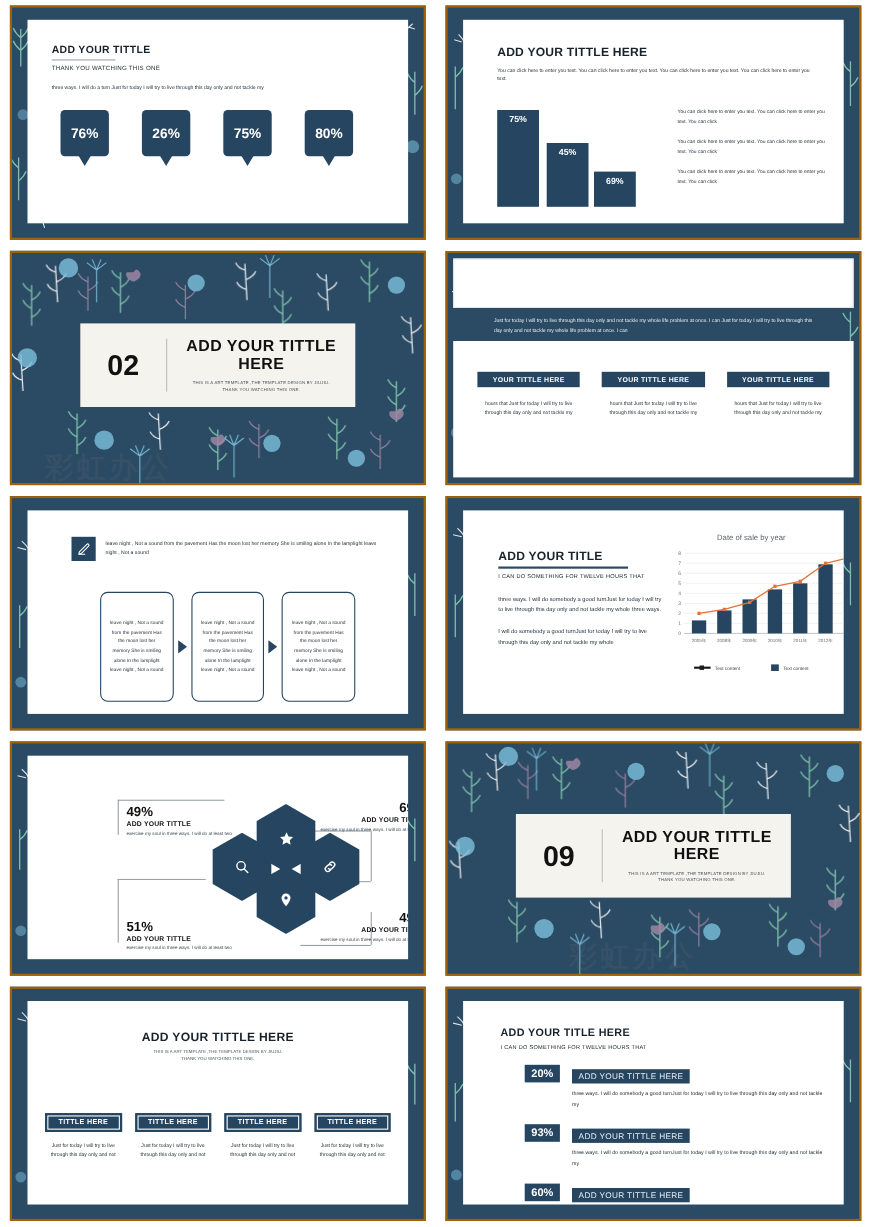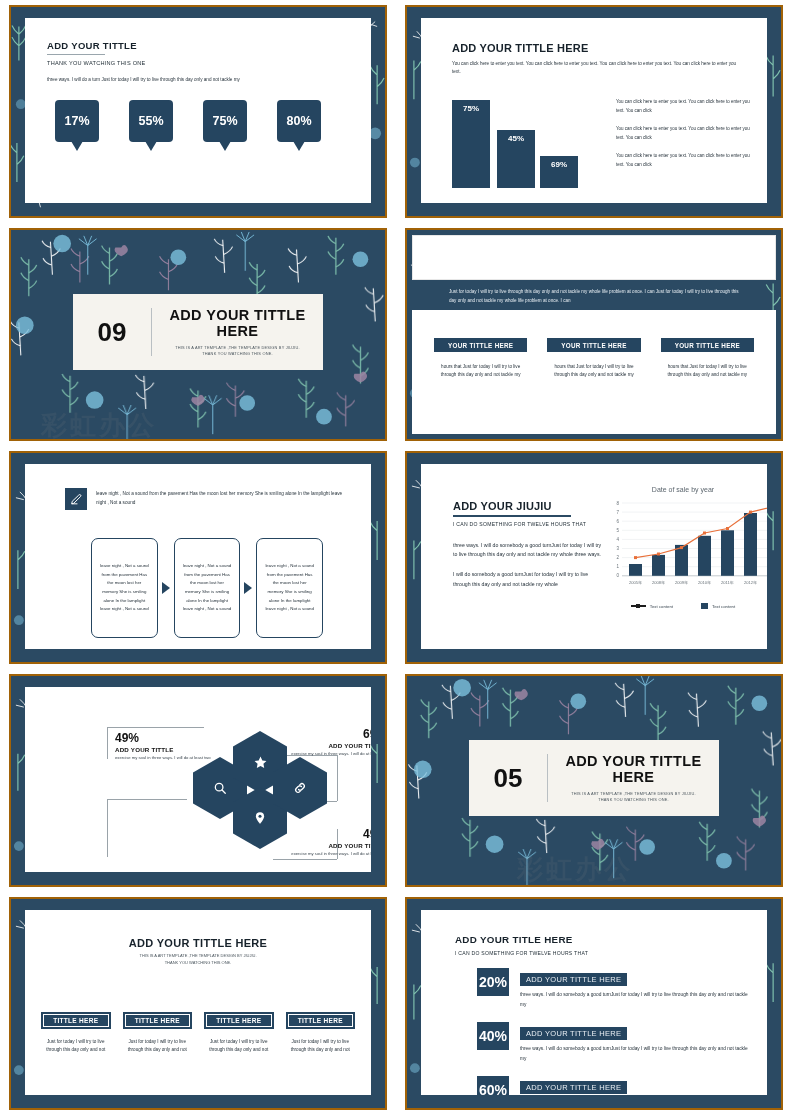--- a/index.html
+++ b/index.html
@@ -100,21 +100,21 @@
   .s9head { position:absolute; left:0; right:0; top:27px; text-align:center; }
   .s9row { position:absolute; left:16px; right:16px; top:102px; display:flex; gap:12px; }
   .s9col { flex:1; text-align:center; }
   .s9tag { background:#254560; color:#fff; font-size:6.5px; font-weight:bold; letter-spacing:.3px; padding:4px 0;
            border:1px solid #254560; outline:1px solid #fff; outline-offset:-3px; }
   .s9txt { font-size:4.6px; color:#26323b; line-height:1.85; margin-top:9px; padding:0 4px; }
 
   
   .s10rows { position:absolute; left:56px; right:16px; top:58px; }
   .s10row { display:flex; align-items:flex-start; gap:11px; margin-bottom:13px; }
-  .s10pct { width:32px; height:28px; background:#254560; color:#fff; font-size:14px; font-weight:bold;
+  .s10pct { width:32px; height:16px; background:#254560; color:#fff; font-size:10px; font-weight:bold;
             display:flex; align-items:center; justify-content:center; flex:0 0 32px;text-align:center; }
   .s10tag { background:#254560; color:#e8eef3; font-size:7.5px; letter-spacing:.3px; padding:2px 6px;
             display:inline-block; }
   .s10txt { font-size:4.8px; color:#26323b; line-height:2.0; margin-top:4px; }
 
   .wm { position:absolute; color:rgba(130,130,130,.13); font-size:26px; font-weight:bold;
         pointer-events:none; letter-spacing:3px;margin-top:28px; }
 </style>
 </head>
 <body>
@@ -139,24 +139,24 @@
       </div>
       <div class="inner">
         <div style="position:absolute;left:22px;top:22px;width:300px;">
           <div class="t-head">ADD YOUR TITTLE</div>
           <div class="rule" style="width:58px;"></div>
           <div class="t-sub" style="margin-top:5px;">THANK YOU WATCHING THIS ONE</div>
           <div class="t-body" style="margin-top:10px;">three ways. I will do a turn Just for today I will try to live through this day only and not tackle my</div>
         </div>
         <div class="pinrow">
           <div class="pin">
-              <span>17%</span>
+              <span>76%</span>
             </div>
           <div class="pin">
-              <span>55%</span>
+              <span>26%</span>
             </div>
           <div class="pin">
               <span>75%</span>
             </div>
           <div class="pin">
               <span>80%</span>
             </div>
         </div>
       </div>
     </div>
@@ -258,21 +258,21 @@
             <circle cx="318" cy="192" r="8"></circle>
           </g>
           <g fill="#9d85a3" opacity=".85">
             <path d="M112 18 q3-5 6 0 q3 5 -6 9 q-9-4 -6-9z"></path>
             <path d="M355 148 q3-5 6 0 q3 5 -6 9 q-9-4 -6-9z"></path>
             <path d="M190 172 q3-5 6 0 q3 5 -6 9 q-9-4 -6-9z"></path>
           </g>
         </svg>
       </div>
       <div class="sectbox">
-        <div class="sectnum">09</div>
+        <div class="sectnum">02</div>
         <div class="sectdiv"></div>
         <div class="secttxt">
           <div class="secttitle">ADD YOUR TITTLE HERE</div>
           <div class="sectsub">
             <div>THIS IS A ART TEMPLATE ,THE TEMPLATE DESIGN BY JIUJIU.</div>
             <div>THANK YOU WATCHING THIS ONE.</div>
           </div>
         </div>
       </div>
       <div class="wm" style="left:30px;top:150px;">彩虹办公</div>
@@ -362,21 +362,21 @@
             <path d="M372 60 L372 100 M372 70 q-5-4-7-9"></path>
             <path d="M7 90 L7 130 M7 100 q5-4 7-9"></path>
           </g>
           <g stroke="#ffffff" stroke-width="1" fill="none" opacity=".85">
             <path d="M9 28 q9 8 10 18 M5 34 l8 2"></path>
           </g>
         </svg>
       </div>
       <div class="inner">
         <div class="c-left">
-          <div class="t-head-lg">ADD YOUR JIUJIU</div>
+          <div class="t-head-lg">ADD YOUR TITLE</div>
           <div class="rule blue" style="width:118px;margin-top:3px;"></div>
           <div class="t-sub" style="font-size:5.1px;margin-top:4px;">I CAN DO SOMETHING FOR TWELVE HOURS THAT</div>
           <div class="t-body6" style="margin-top:14px;">three ways. I will do somebody a good turnJust for today I will try to live through this day only and not tackle my whole three ways.</div>
           <div class="t-body6" style="margin-top:10px;">I will do somebody a good turnJust for today I will try to live through this day only and not tackle my whole</div>
         </div>
 
         <div class="c-wrap">
           <div class="c-title">Date of sale by year</div>
           <svg width="178" height="96" viewBox="0 0 178 96">
             <g font-size="4.5" fill="#6a737a" font-family="Liberation Sans, sans-serif">
@@ -496,20 +496,25 @@
             </svg>
           </div>
 
           <div class="hexblk" style="left:90px;top:44px;">
             <div class="hexpct">49%</div>
             <div class="hextit">ADD YOUR TITTLE</div>
             <div class="hexdesc">exercise my soul in three ways. I will do at least two</div>
           </div>
           <div class="hexblk" style="left:244px;top:40px;text-align:right;">
             <div class="hexpct">69%</div>
+            <div class="hextit">ADD YOUR TITTLE</div>
+            <div class="hexdesc">exercise my soul in three ways. I will do at least two</div>
+          </div>
+          <div class="hexblk" style="left:90px;top:148px;">
+            <div class="hexpct">51%</div>
             <div class="hextit">ADD YOUR TITTLE</div>
             <div class="hexdesc">exercise my soul in three ways. I will do at least two</div>
           </div>
           <div class="hexblk" style="left:244px;top:140px;text-align:right;">
             <div class="hexpct">49%</div>
             <div class="hextit">ADD YOUR TITTLE</div>
             <div class="hexdesc">exercise my soul in three ways. I will do at least two</div>
           </div>
         </div>
       </div>
@@ -555,21 +560,21 @@
             <circle cx="322" cy="190" r="8"></circle>
           </g>
           <g fill="#9d85a3" opacity=".85">
             <path d="M116 16 q3-5 6 0 q3 5 -6 9 q-9-4 -6-9z"></path>
             <path d="M358 146 q3-5 6 0 q3 5 -6 9 q-9-4 -6-9z"></path>
             <path d="M194 170 q3-5 6 0 q3 5 -6 9 q-9-4 -6-9z"></path>
           </g>
         </svg>
       </div>
       <div class="sectbox">
-        <div class="sectnum">05</div>
+        <div class="sectnum">09</div>
         <div class="sectdiv"></div>
         <div class="secttxt">
           <div class="secttitle">ADD YOUR TITTLE HERE</div>
           <div class="sectsub">
             <div>THIS IS A ART TEMPLATE ,THE TEMPLATE DESIGN BY JIUJIU.</div>
             <div>THANK YOU WATCHING THIS ONE.</div>
           </div>
         </div>
       </div>
       <div class="wm" style="left:110px;top:148px;">彩虹办公</div>
@@ -640,21 +645,21 @@
         </div>
         <div class="s10rows">
           <div class="s10row">
             <div class="s10pct">20%</div>
             <div style="flex:1;">
               <span class="s10tag">ADD YOUR TITTLE HERE</span>
               <div class="s10txt">three ways. I will do somebody a good turnJust for today I will try to live through this day only and not tackle my</div>
             </div>
           </div>
           <div class="s10row">
-            <div class="s10pct">40%</div>
+            <div class="s10pct">93%</div>
             <div style="flex:1;">
               <span class="s10tag">ADD YOUR TITTLE HERE</span>
               <div class="s10txt">three ways. I will do somebody a good turnJust for today I will try to live through this day only and not tackle my</div>
             </div>
           </div>
           <div class="s10row">
             <div class="s10pct">60%</div>
             <div style="flex:1;">
               <span class="s10tag">ADD YOUR TITTLE HERE</span>
               

